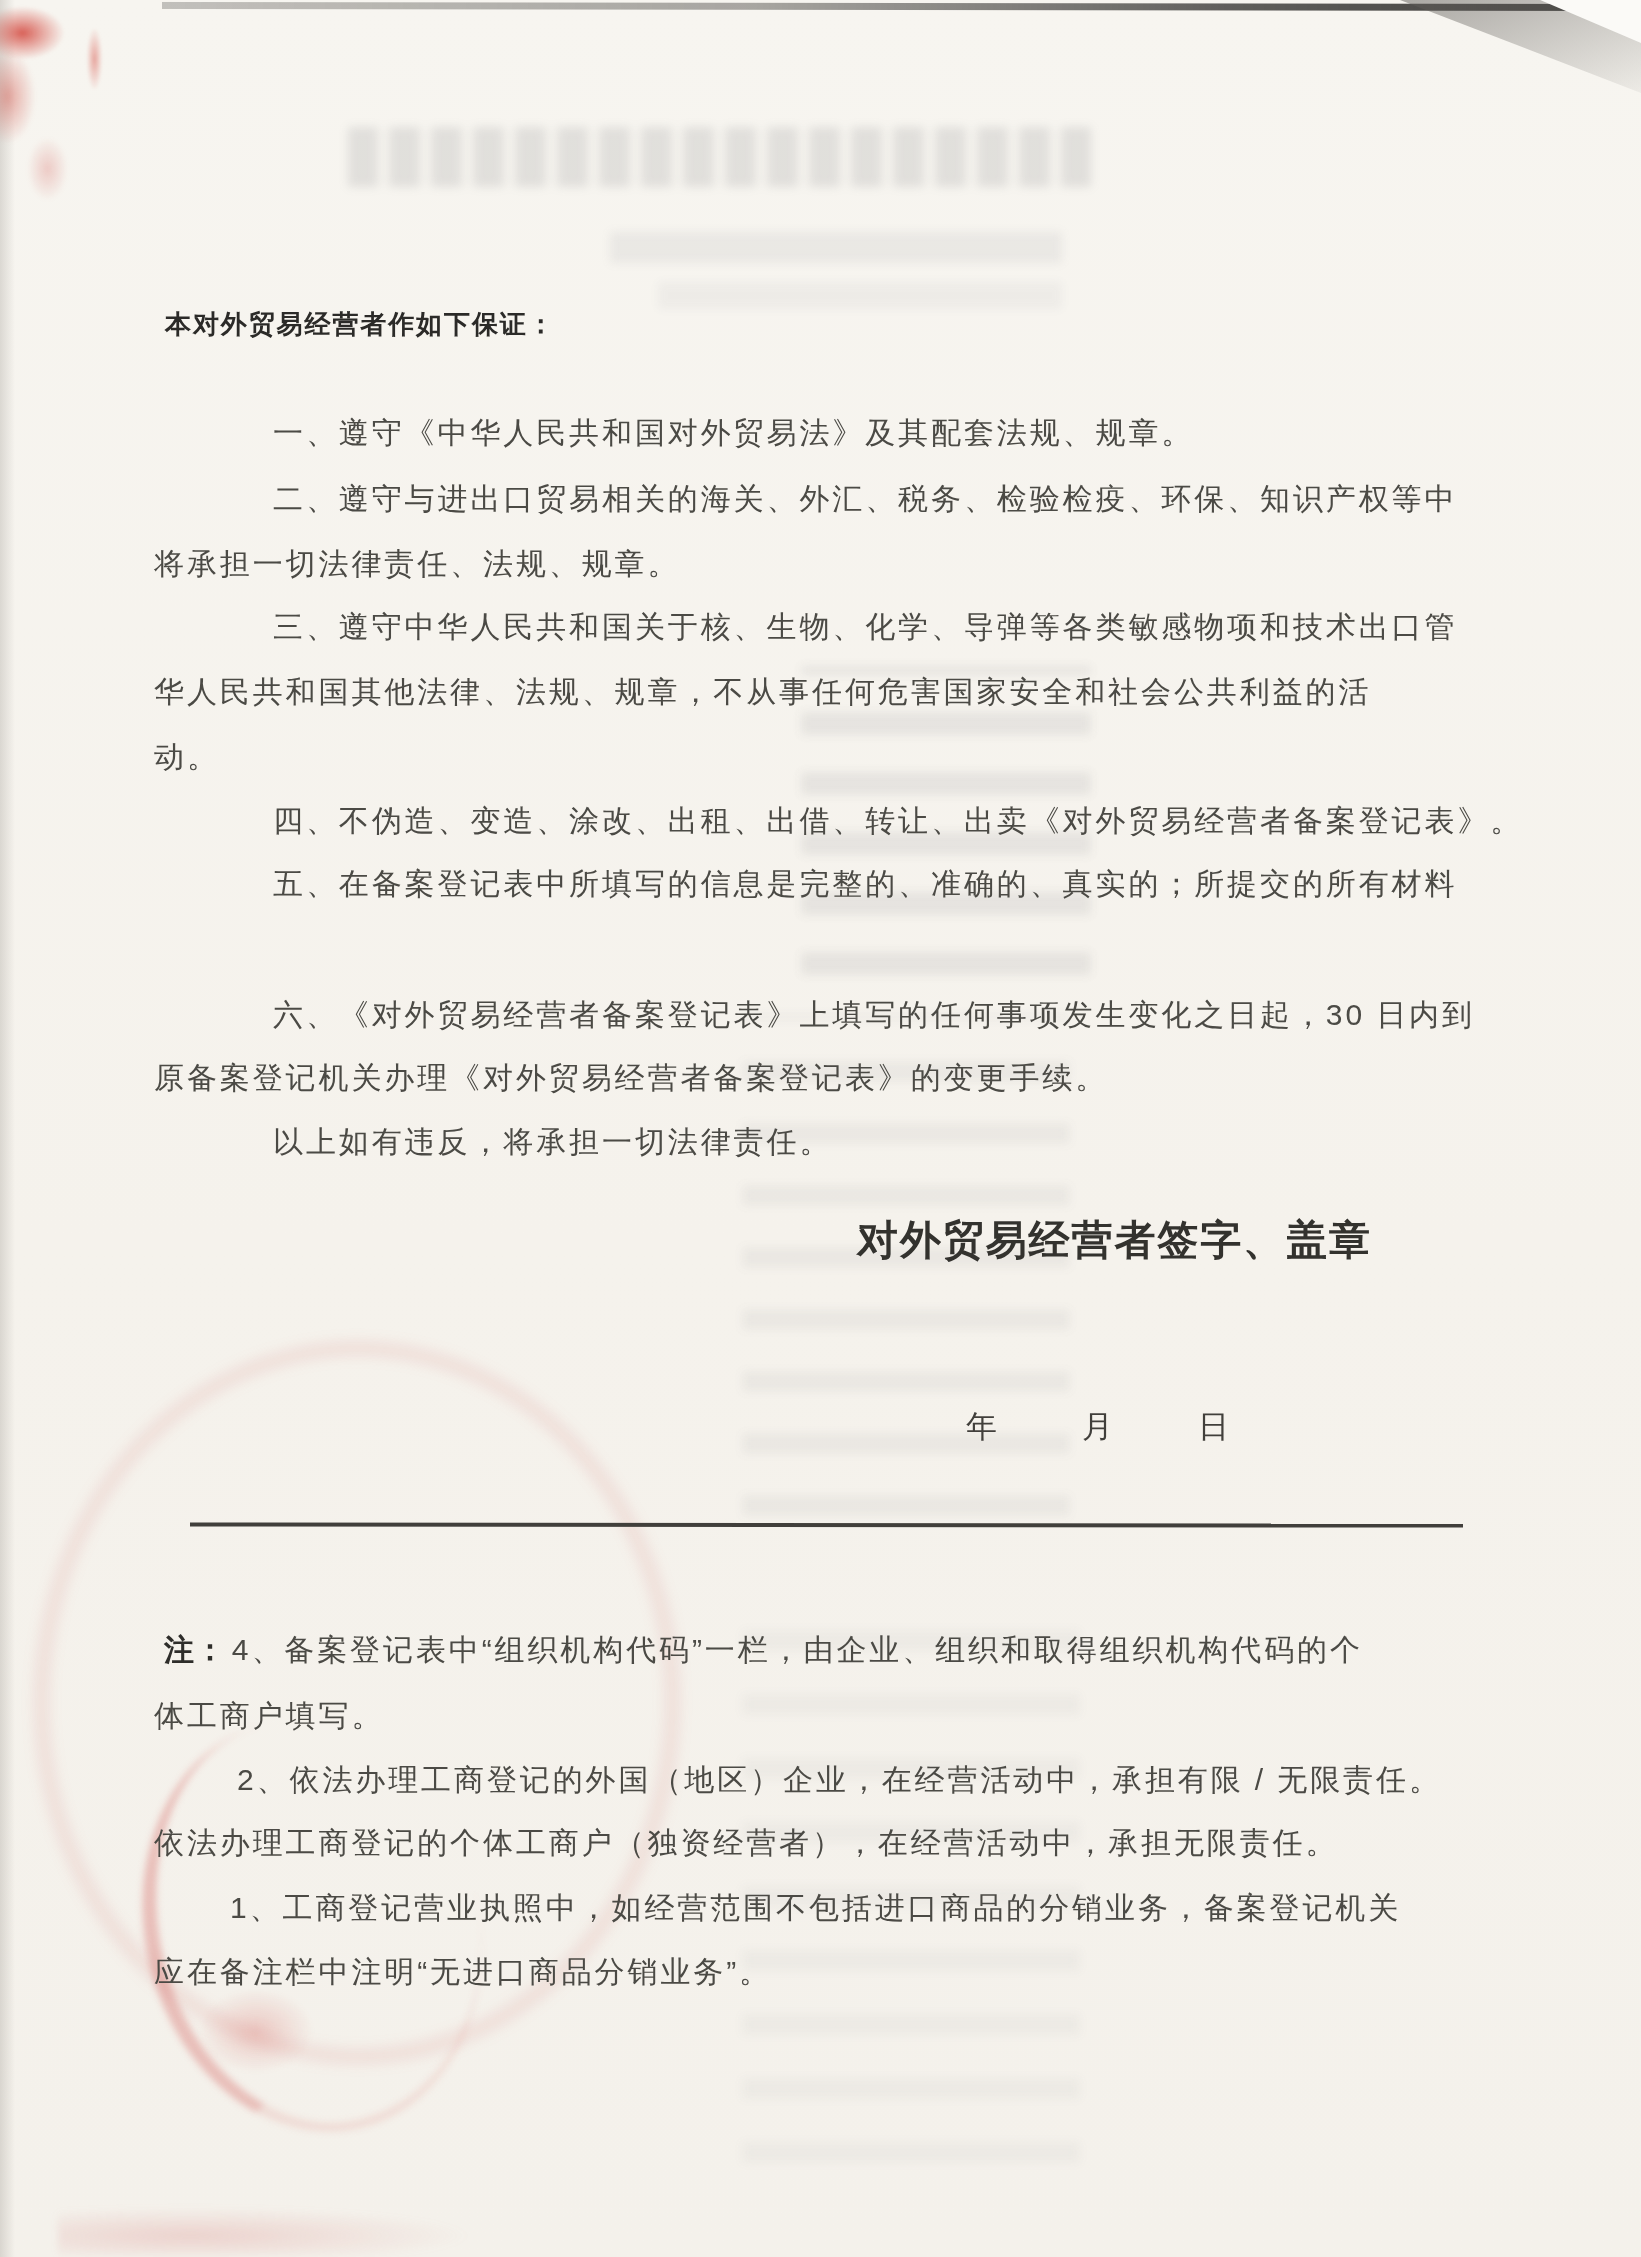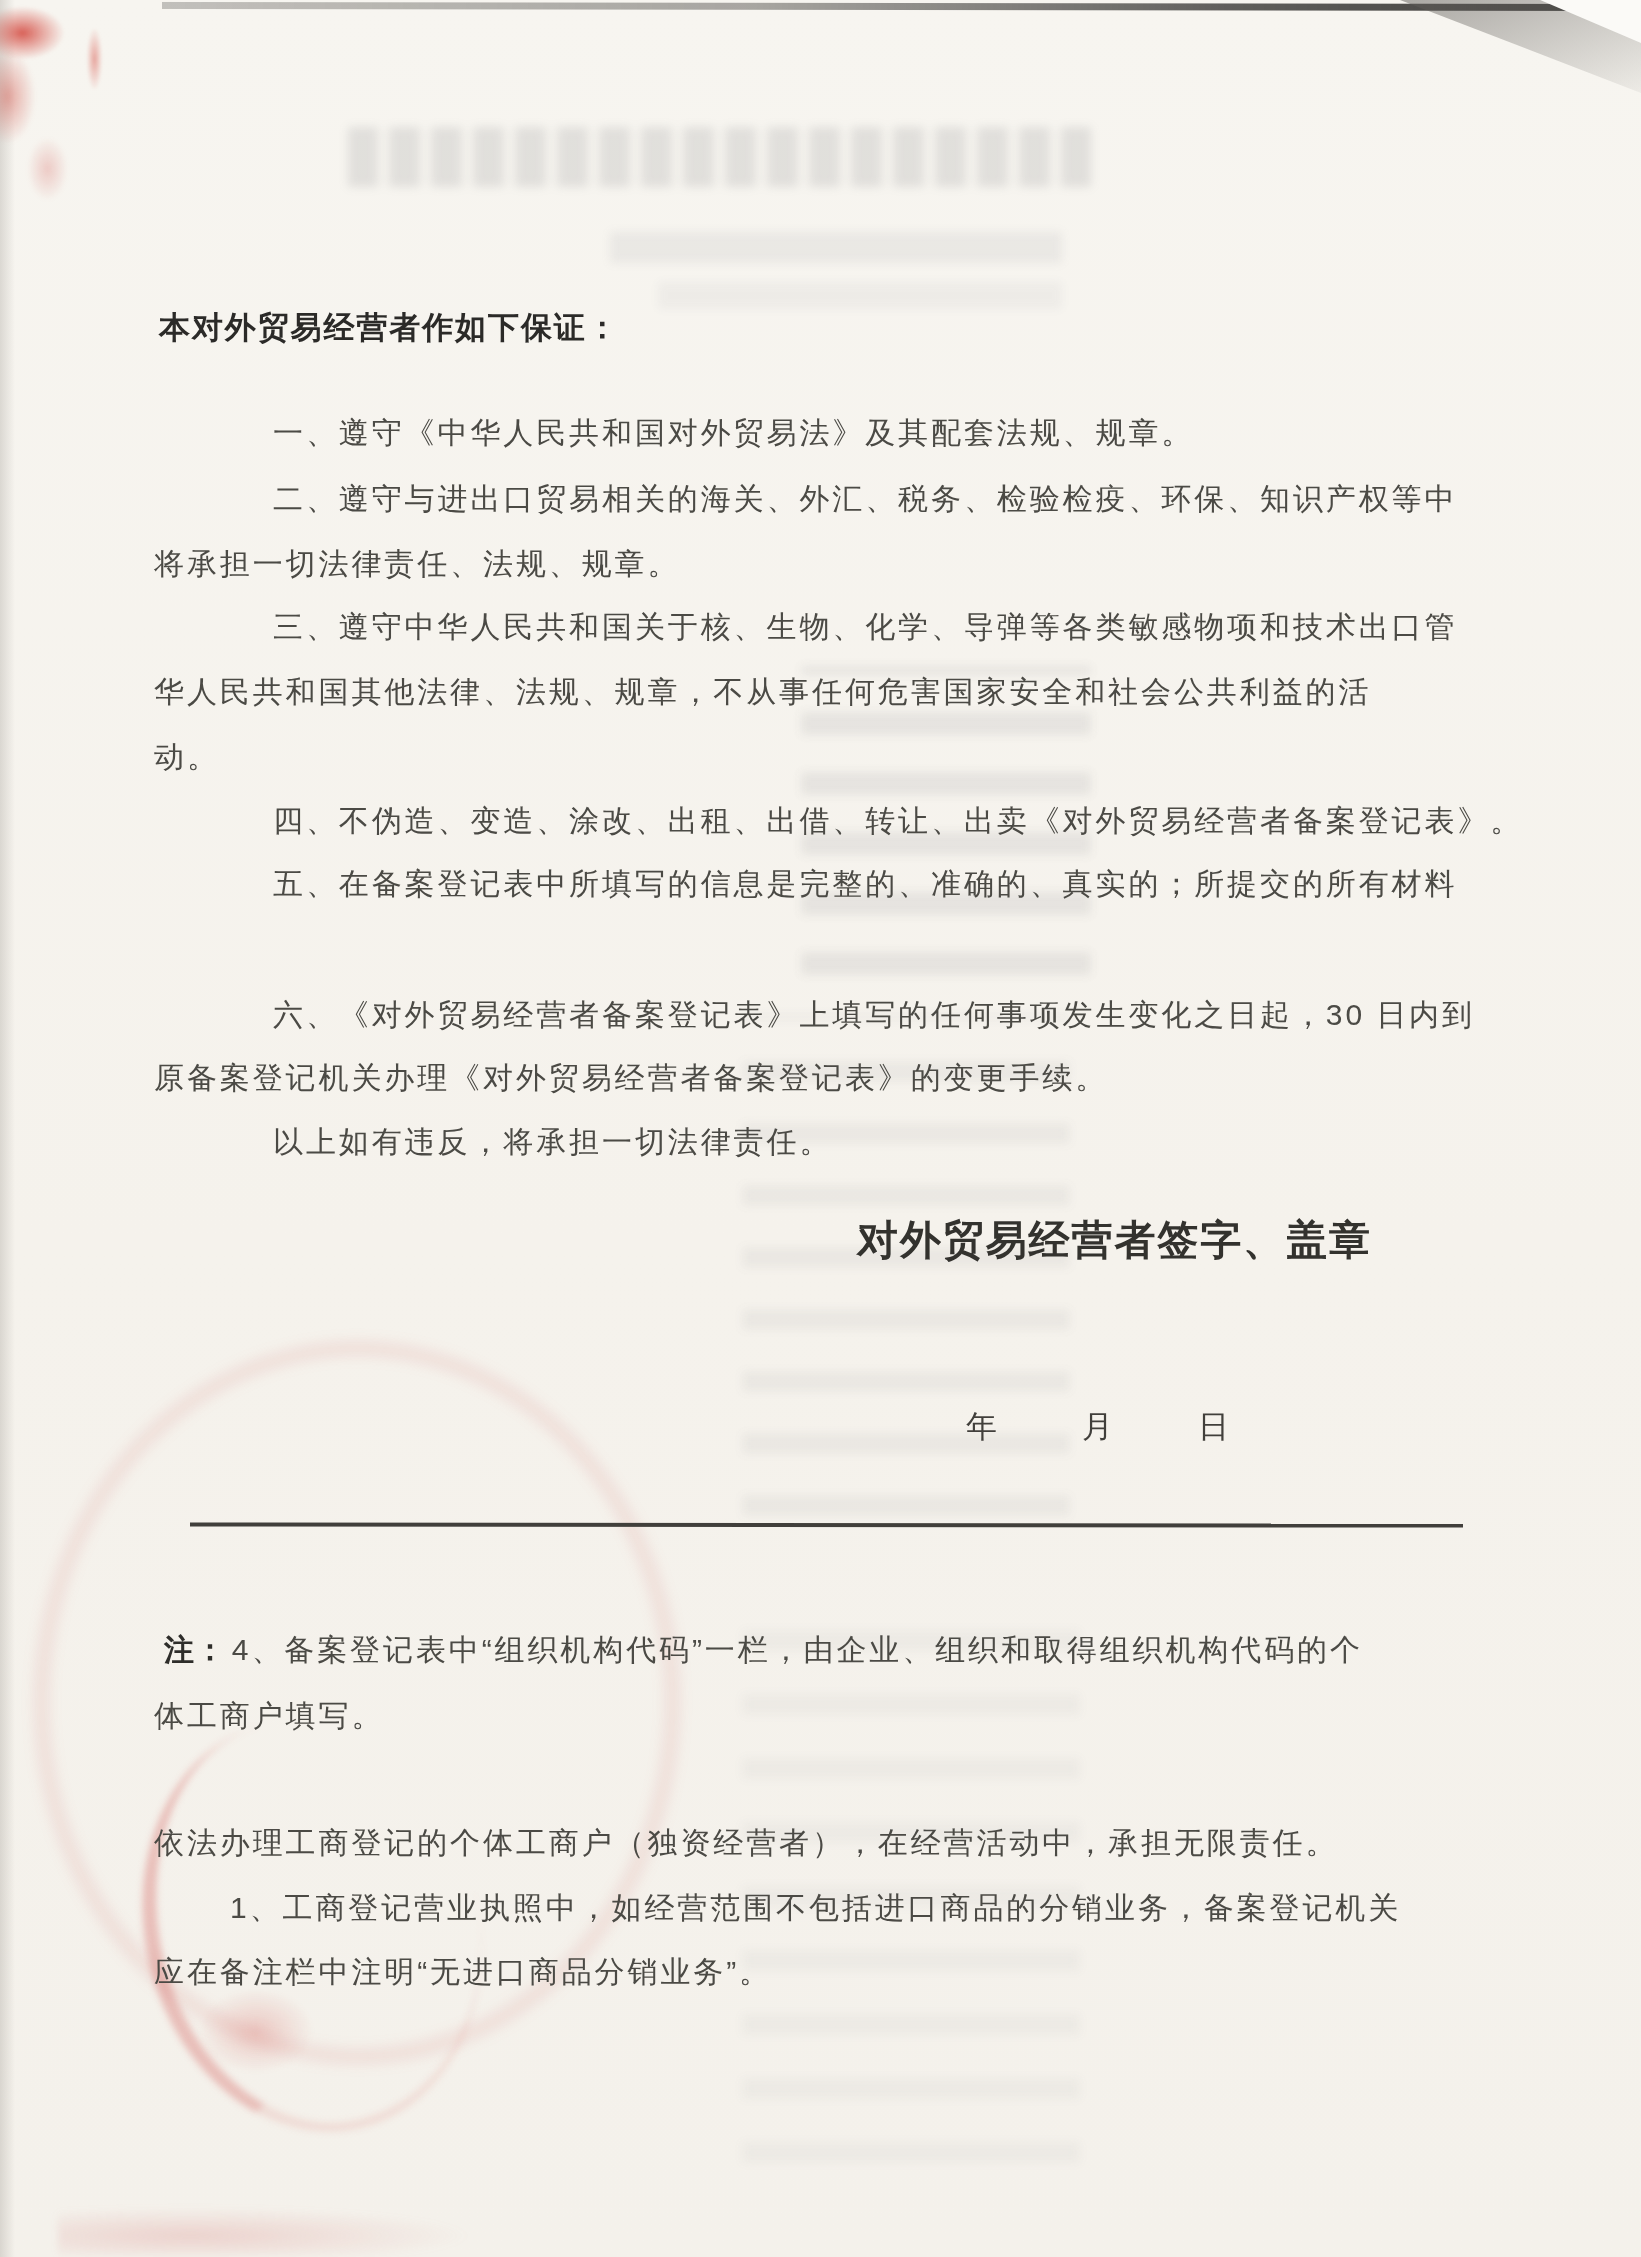--- a/index.html
+++ b/index.html
@@ -46,22 +46,22 @@
     background:repeating-linear-gradient(90deg,rgba(115,115,120,.30) 0 29px,rgba(115,115,120,.05) 29px 42px);}
   .g-row1{left:610px;top:232px;width:452px;height:31px;opacity:.5;background:rgba(122,122,128,.20);}
   .g-row2{left:658px;top:282px;width:404px;height:27px;opacity:.45;background:rgba(122,122,128,.15);}
   .g-table1{left:801px;top:666px;width:290px;height:309px;opacity:.8;
     background:repeating-linear-gradient(0deg,rgba(125,125,130,.16) 0 23px,rgba(0,0,0,0) 23px 60px);}
   .g-table2{left:742px;top:1014px;width:328px;height:502px;opacity:.7;
     background:repeating-linear-gradient(0deg,rgba(125,125,130,.12) 0 21px,rgba(0,0,0,0) 21px 62px);}
   .g-table3{left:742px;top:1603px;width:338px;height:560px;opacity:.6;
     background:repeating-linear-gradient(0deg,rgba(125,125,130,.10) 0 21px,rgba(0,0,0,0) 21px 64px);}
   
-  .page-title{position:absolute;left:159px;top:307px;
-    font-size:31px;font-weight:bold;letter-spacing:1.9px;color:#2b2a28;text-align:center;}
+  .page-title{position:absolute;left:165px;top:307px;
+    font-size:26px;font-weight:bold;letter-spacing:1.9px;color:#2b2a28;text-align:center;}
   .body-line{position:absolute;left:154px;width:1371px;
     font-size:30px;letter-spacing:2.9px;color:#4b4a45;white-space:nowrap;}
   .indent{padding-left:119px;}
   .signature{position:absolute;left:857px;top:1213px;
     font-size:41px;font-weight:bold;letter-spacing:1.9px;color:#33322e;}
   .date-row{position:absolute;left:966px;top:1406px;display:flex;gap:85px;
     font-size:31px;letter-spacing:0;color:#413f3b;}
   .rule{position:absolute;left:190px;top:1523px;width:1273px;height:3.9px;
     background:#413f3b;transform:rotate(.05deg);}
   .note-line{position:absolute;font-size:30px;letter-spacing:2.9px;color:#4b4a45;white-space:nowrap;}
@@ -111,18 +111,19 @@
     <span>月</span>
     <span>日</span>
   </div>
 
   <div class="rule"></div>
 
   <div class="note-line" style="left:164px;top:1630px">
     <span class="note-label">注：</span><span>4、备案登记表中“组织机构代码”一栏，由企业、组织和取得组织机构代码的个</span>
   </div>
   <div class="note-line" style="left:154px;top:1696px">体工商户填写。</div>
+  <div class="note-line" style="left:237px;top:1760px">2、依法办理工商登记的外国（地区）企业，在经营活动中，承担有限 / 无限责任。</div>
   <div class="note-line" style="left:154px;top:1823px">依法办理工商登记的个体工商户（独资经营者），在经营活动中，承担无限责任。</div>
   <div class="note-line" style="left:230px;top:1888px">1、工商登记营业执照中，如经营范围不包括进口商品的分销业务，备案登记机关</div>
   <div class="note-line" style="left:154px;top:1952px">应在备注栏中注明“无进口商品分销业务”。</div>
 
 </div>
 
 
 </body></html>

